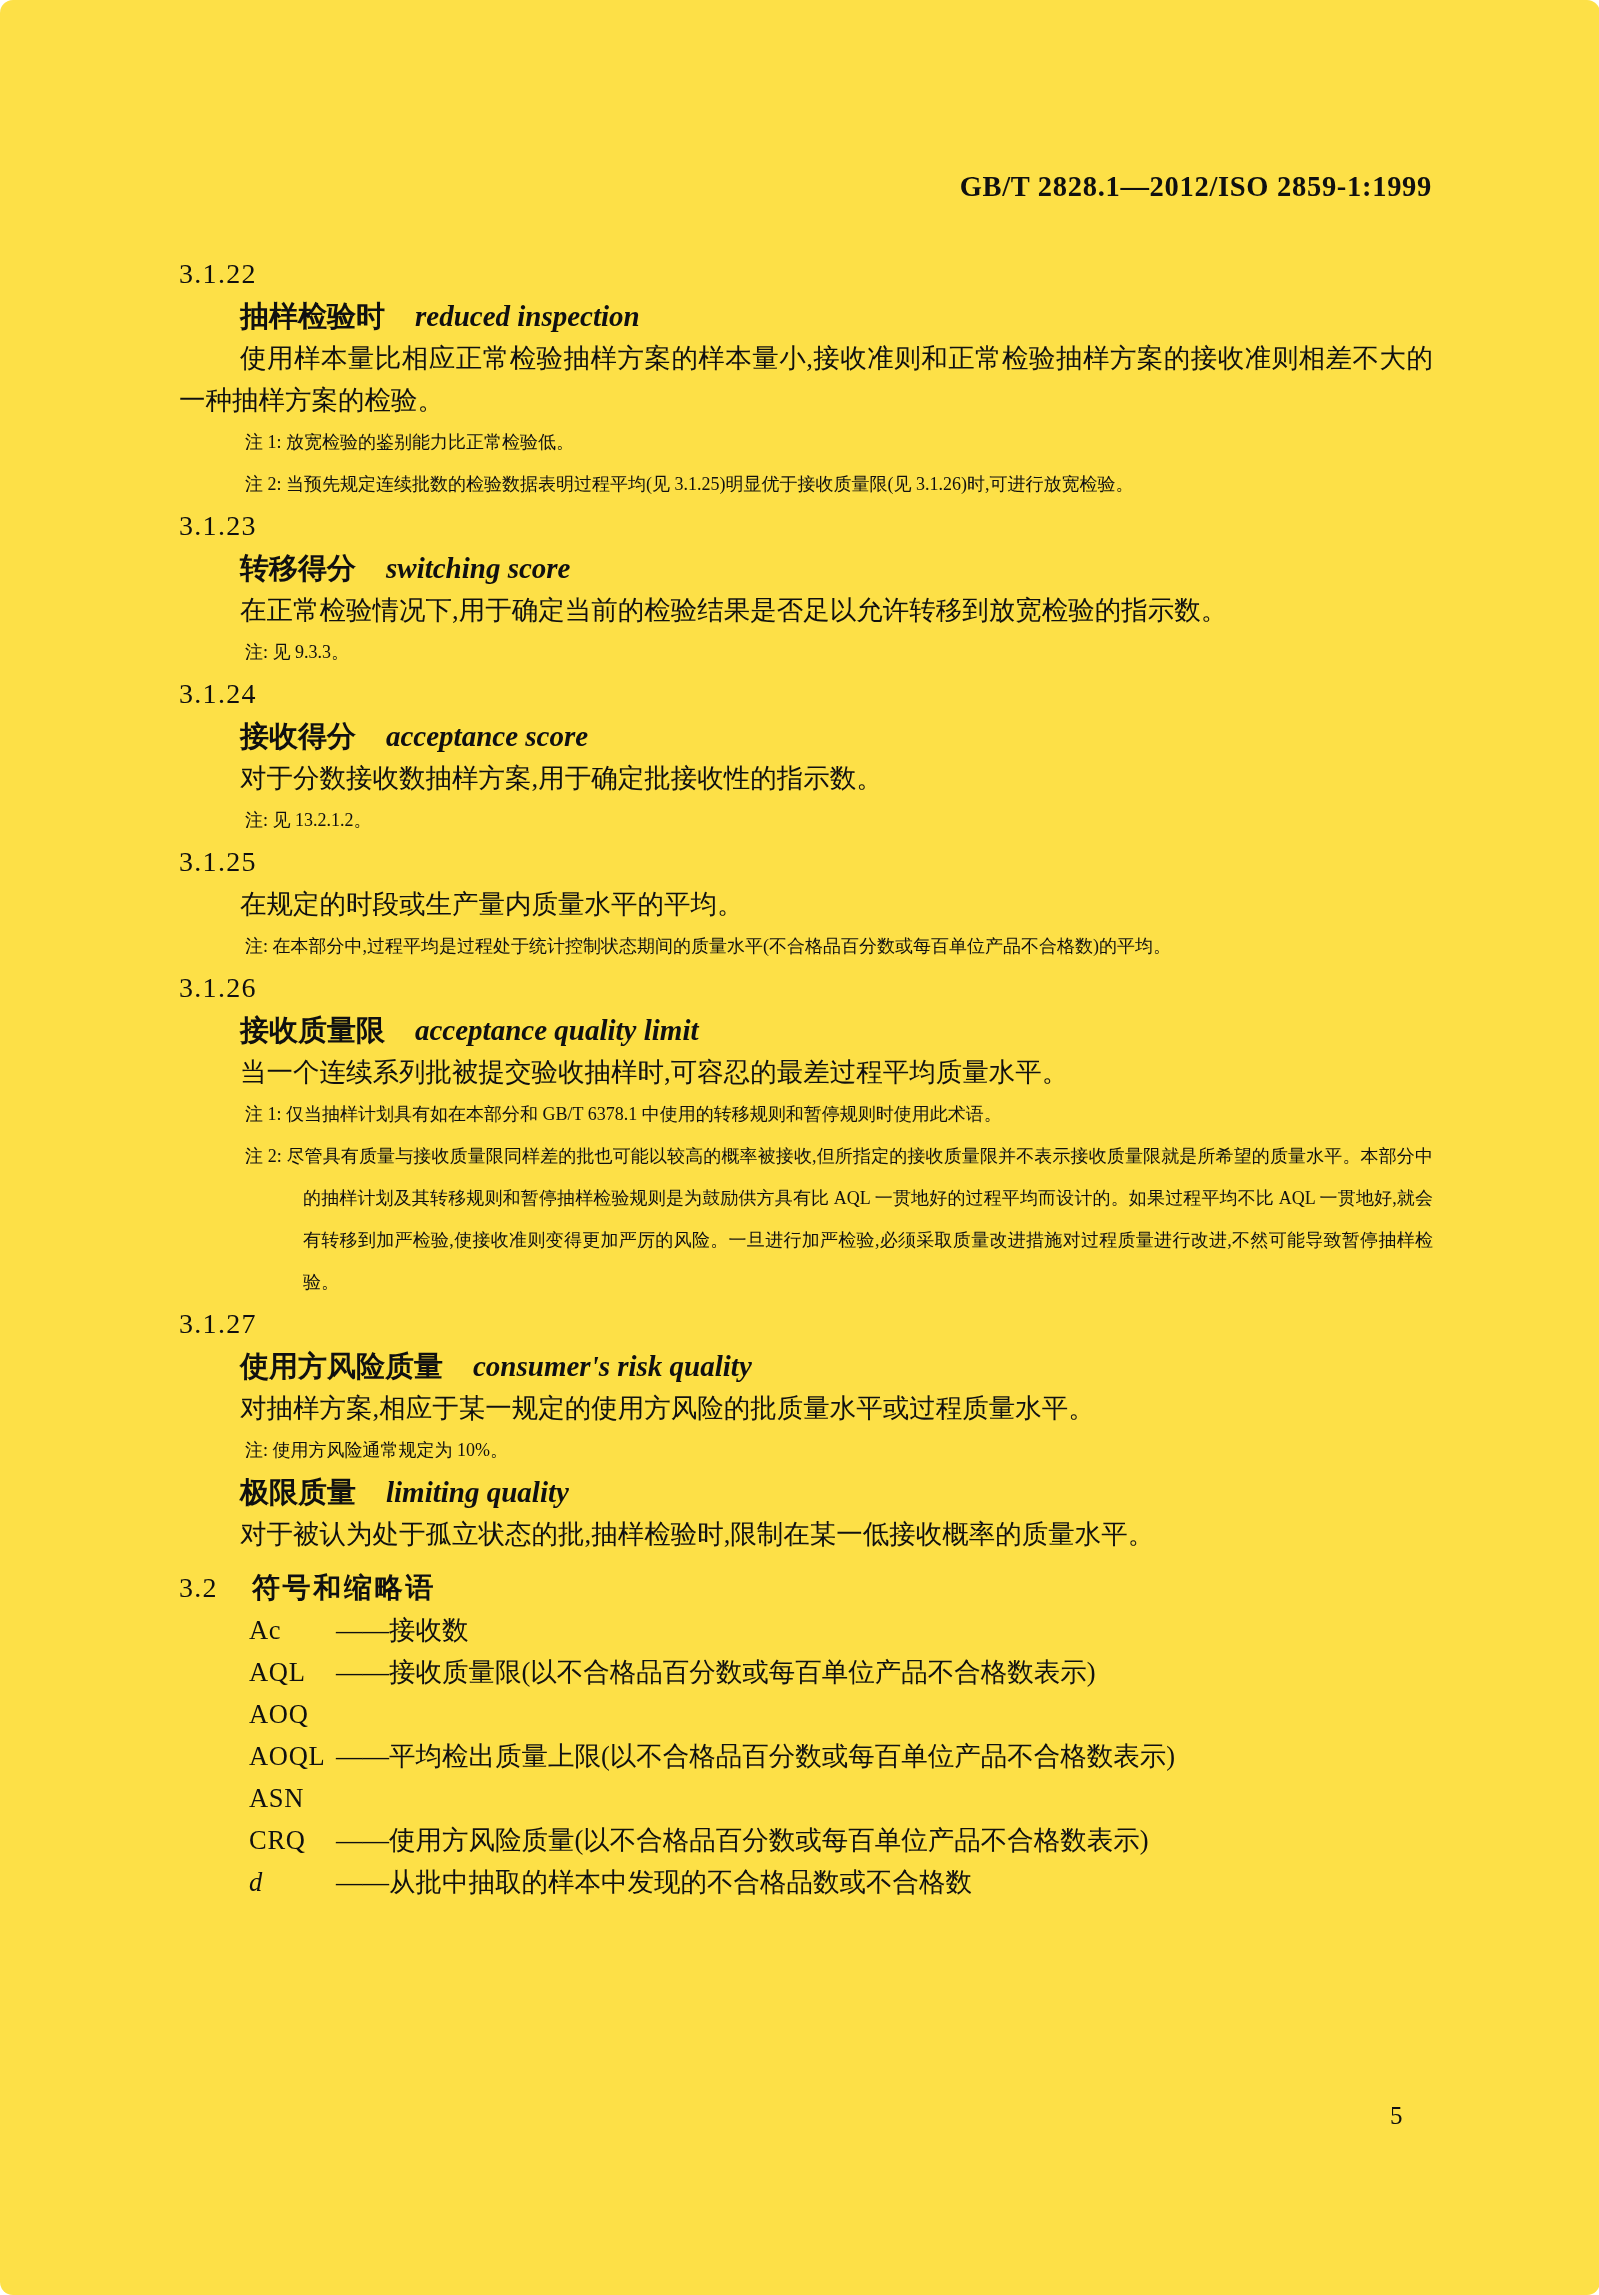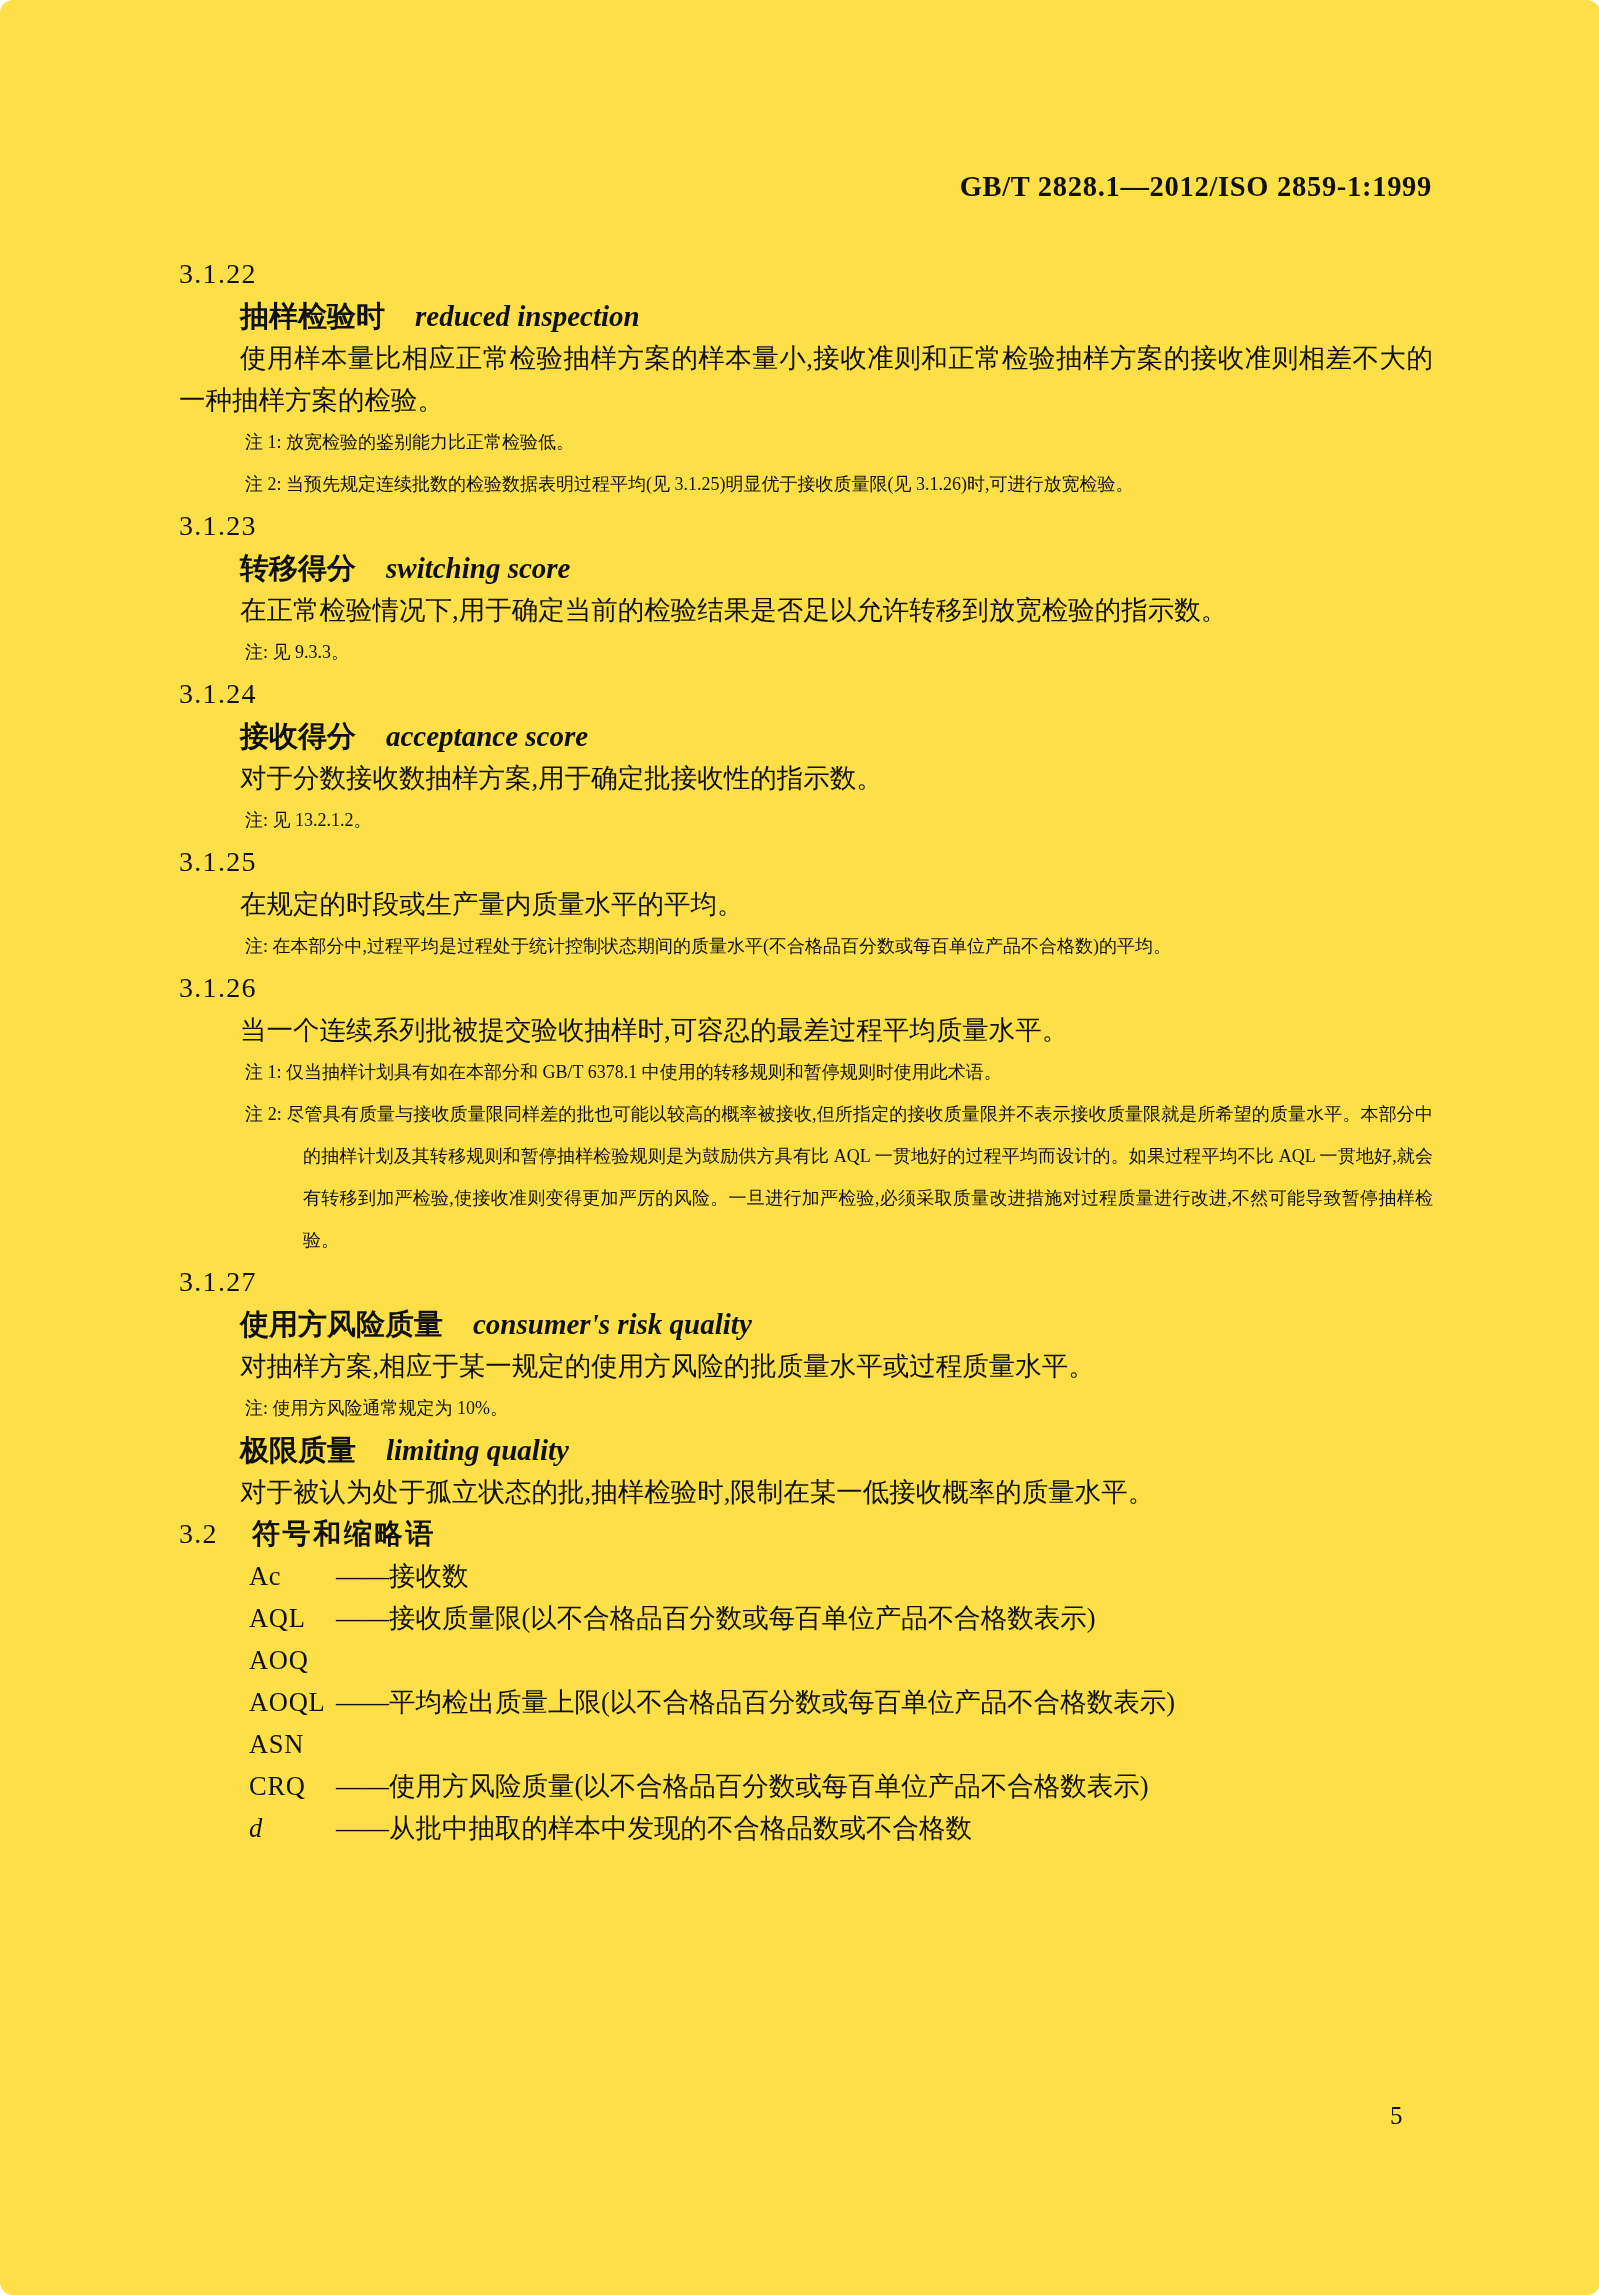--- a/index.html
+++ b/index.html
@@ -52,20 +52,21 @@
     line-height: 42px;
     margin-left: 66px;
     padding-left: 58px;
     text-indent: -58px;
     text-align: justify;
   }
   .subhead {
     font-size: 28px;
     letter-spacing: 1.3px;
     white-space: nowrap;
+    margin-top: 12px;
   }
   .subhead-title {
     font-weight: 700;
     margin-left: 34px;
     letter-spacing: 2.7px;
   }
   .sym-row { display: flex; }
   .sym-sym {
     margin-left: 70px;
     width: 87px;
@@ -113,20 +114,21 @@
     </section>
 
     <section>
       <div class="sec-num">3.1.25</div>
       <div class="def">在规定的时段或生产量内质量水平的平均。</div>
       <div class="note">注: 在本部分中,过程平均是过程处于统计控制状态期间的质量水平(不合格品百分数或每百单位产品不合格数)的平均。</div>
     </section>
 
     <section>
       <div class="sec-num">3.1.26</div>
+      <div class="term"><span>接收质量限</span><span class="term-en">acceptance quality limit</span></div>
       <div class="def">当一个连续系列批被提交验收抽样时,可容忍的最差过程平均质量水平。</div>
       <div class="note">注 1: 仅当抽样计划具有如在本部分和 GB/T 6378.1 中使用的转移规则和暂停规则时使用此术语。</div>
       <div class="note">注 2: 尽管具有质量与接收质量限同样差的批也可能以较高的概率被接收,但所指定的接收质量限并不表示接收质量限就是所希望的质量水平。本部分中的抽样计划及其转移规则和暂停抽样检验规则是为鼓励供方具有比 AQL 一贯地好的过程平均而设计的。如果过程平均不比 AQL 一贯地好,就会有转移到加严检验,使接收准则变得更加严厉的风险。一旦进行加严检验,必须采取质量改进措施对过程质量进行改进,不然可能导致暂停抽样检验。</div>
     </section>
 
     <section>
       <div class="sec-num">3.1.27</div>
       <div class="term"><span>使用方风险质量</span><span class="term-en">consumer's risk quality</span></div>
       <div class="def">对抽样方案,相应于某一规定的使用方风险的批质量水平或过程质量水平。</div>
       <div class="note">注: 使用方风险通常规定为 10%。</div>

